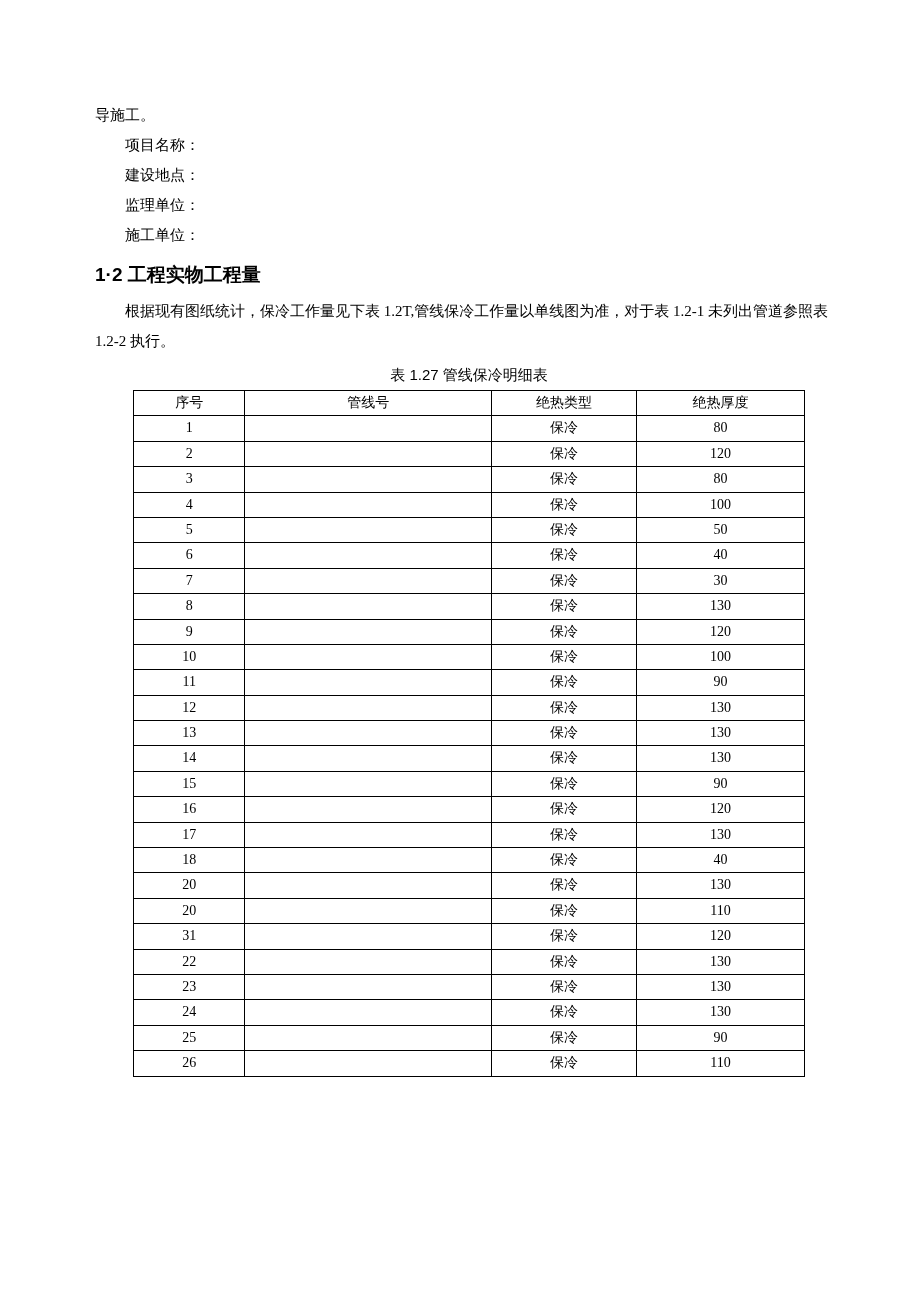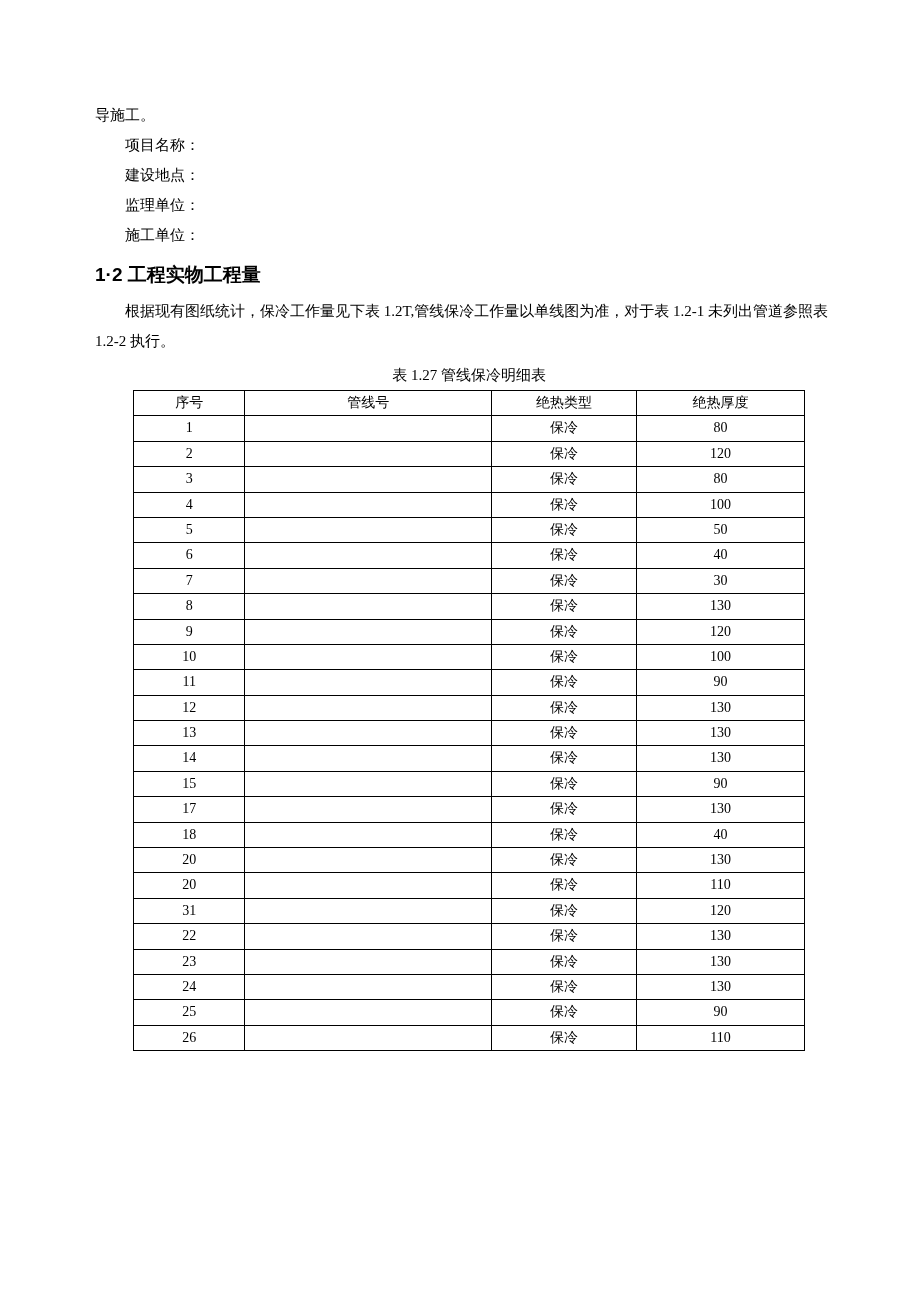--- a/index.html
+++ b/index.html
@@ -27,21 +27,21 @@
     font-weight: bold;
     font-size: 19px;
     margin: 6px 0 2px 0;
   }
   .body-para {
     margin: 0;
     text-indent: 2em;
   }
   .table-caption {
     text-align: center;
-    font-family: Liberation Serif, serif;
+    font-family: Liberation Sans, sans-serif;
     font-size: 15px;
     margin: 4px 0 0 0;
   }
   table.spec {
     border-collapse: collapse;
     margin: 0 auto;
     width: 672px;
     font-size: 14px;
     line-height: 1.6;
   }
@@ -171,20 +171,26 @@
           <td>保冷</td>
           <td>130</td>
         </tr>
       <tr>
           <td>15</td>
           <td></td>
           <td>保冷</td>
           <td>90</td>
         </tr>
       <tr>
+          <td>16</td>
+          <td></td>
+          <td>保冷</td>
+          <td>120</td>
+        </tr>
+      <tr>
           <td>17</td>
           <td></td>
           <td>保冷</td>
           <td>130</td>
         </tr>
       <tr>
           <td>18</td>
           <td></td>
           <td>保冷</td>
           <td>40</td>

